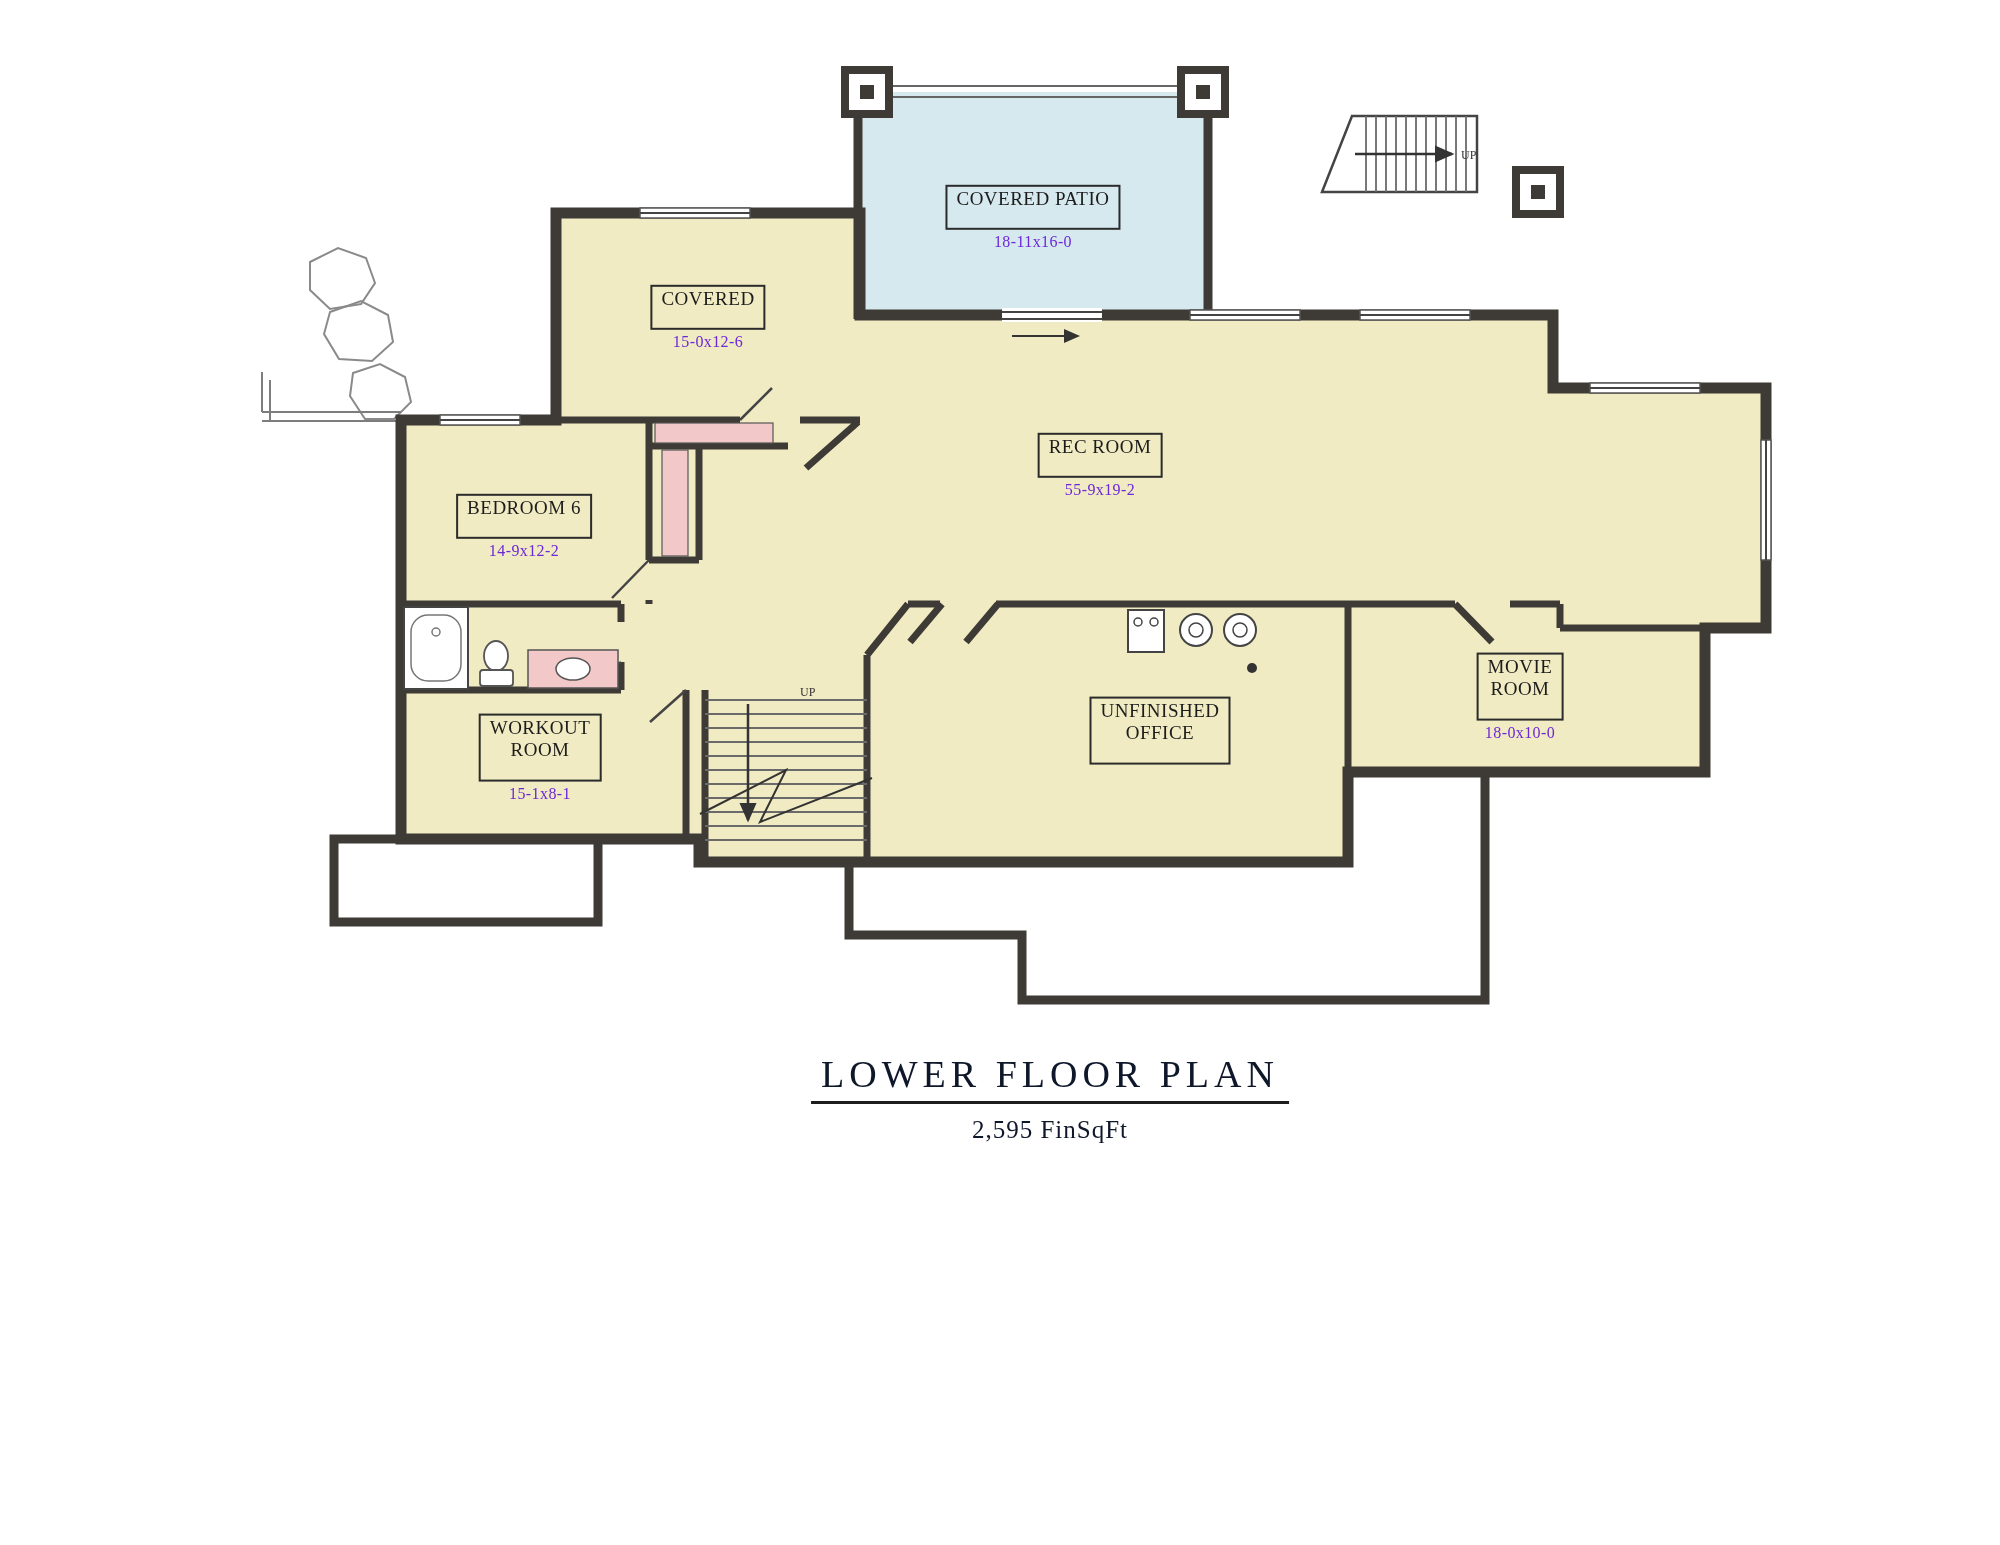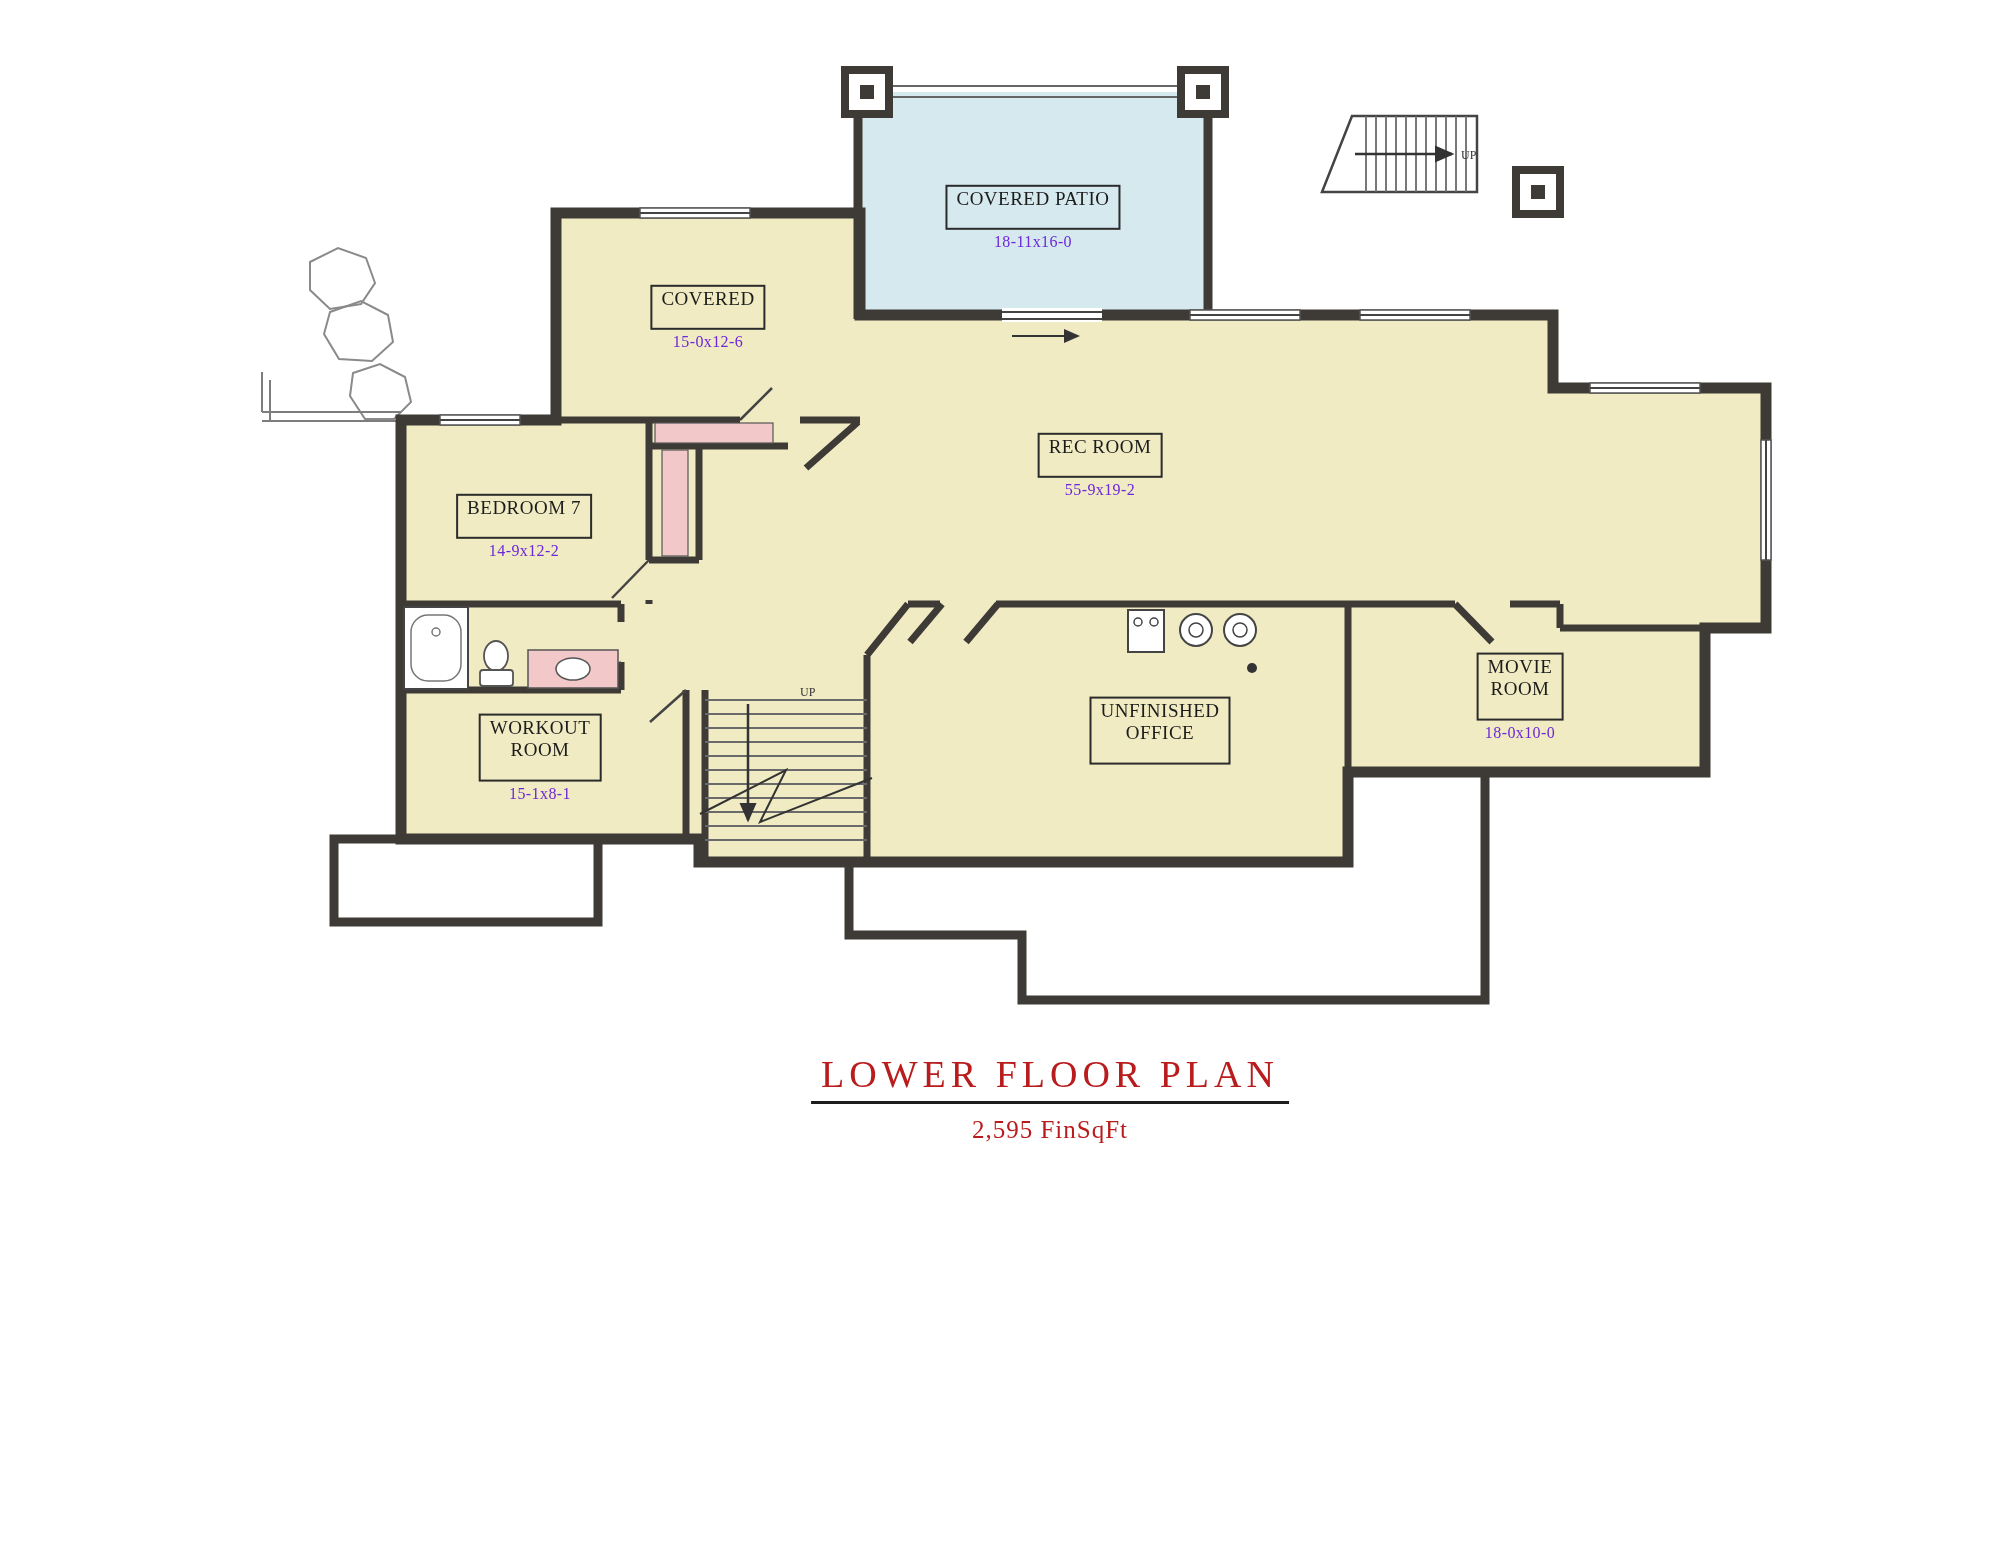--- a/index.html
+++ b/index.html
@@ -10,21 +10,21 @@
     --background:#ffffff;
   }
   *{margin:0;padding:0;box-sizing:border-box;}
   body{font-family:"Liberation Serif",serif;background:#fff;}
   .page{position:relative;width:2000px;height:1545px;background:var(--background);overflow:hidden;}
   .plan-svg{position:absolute;left:0;top:0;}
   .room-label{position:absolute;transform:translate(-50%,-50%);text-align:center;color:#1c1c1c;z-index:2;}
   .room-name{display:inline-block;border:2px solid #2b2b2b;padding:1px 9px 18px;font-size:19px;letter-spacing:.5px;
              white-space:pre-line;line-height:1.18;background:transparent;}
   .room-dims{font-size:16px;margin-top:3px;letter-spacing:.4px;color:#6d28d9;}
-  .plan-title-block{position:absolute;left:1050px;top:1052px;transform:translateX(-50%);text-align:center;color:#b91c1c;z-index:2;}
+  .plan-title-block{position:absolute;left:1050px;top:1052px;transform:translateX(-50%);text-align:center;color:#0f172a;z-index:2;}
   .plan-title{display:inline-block;font-size:38px;letter-spacing:5px;border-bottom:3px solid #1d1d1d;padding:0 10px 5px;}
   .plan-subtitle{font-size:25px;margin-top:12px;letter-spacing:1px;}
   svg text{font-family:"Liberation Serif",serif;fill:#333;}
 </style>
 </head>
 <body>
 
 <div class="page">
 
   <svg class="plan-svg" width="2000" height="1545" viewBox="0 0 2000 1545" xmlns="http://www.w3.org/2000/svg">
@@ -186,21 +186,21 @@
     <div class="room-name">COVERED</div>
     <div class="room-dims">15-0x12-6</div>
   </div>
 
   <div class="room-label" style="left:1100px;top:466px;">
     <div class="room-name">REC ROOM</div>
     <div class="room-dims">55-9x19-2</div>
   </div>
 
   <div class="room-label" style="left:524px;top:527px;">
-    <div class="room-name">BEDROOM 7</div>
+    <div class="room-name">BEDROOM 6</div>
     <div class="room-dims">14-9x12-2</div>
   </div>
 
   <div class="room-label" style="left:540px;top:758px;">
     <div class="room-name">WORKOUT
 ROOM</div>
     <div class="room-dims">15-1x8-1</div>
   </div>
 
   <div class="room-label" style="left:1160px;top:732px;">

